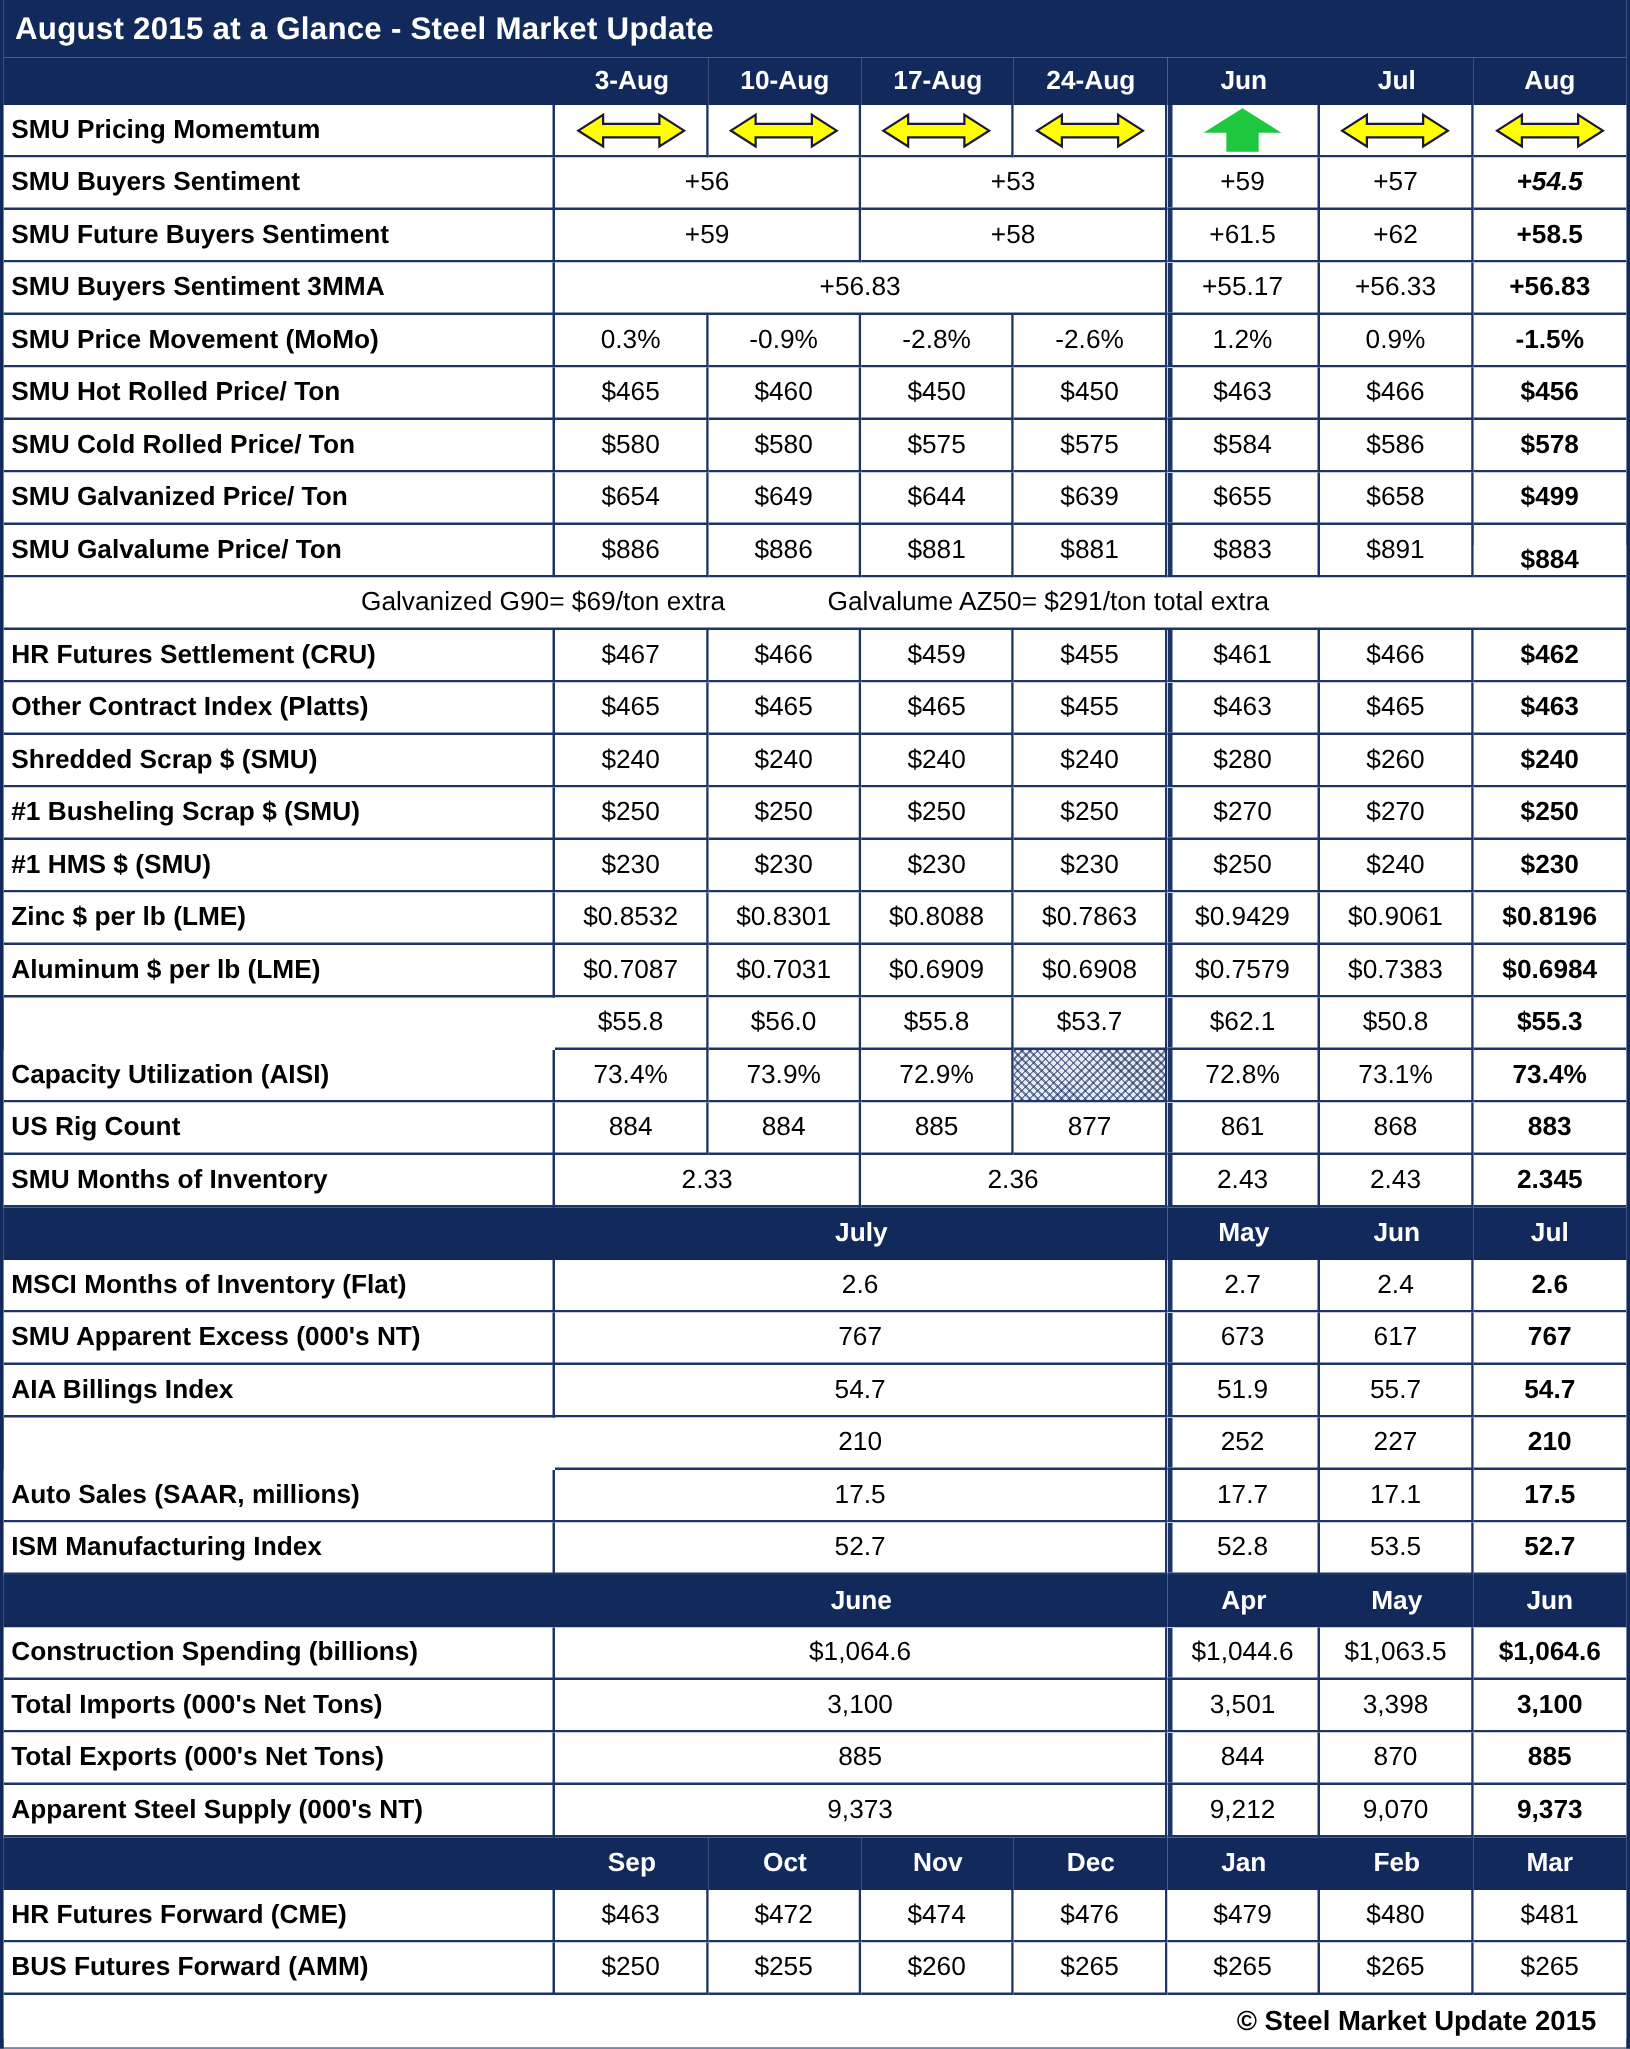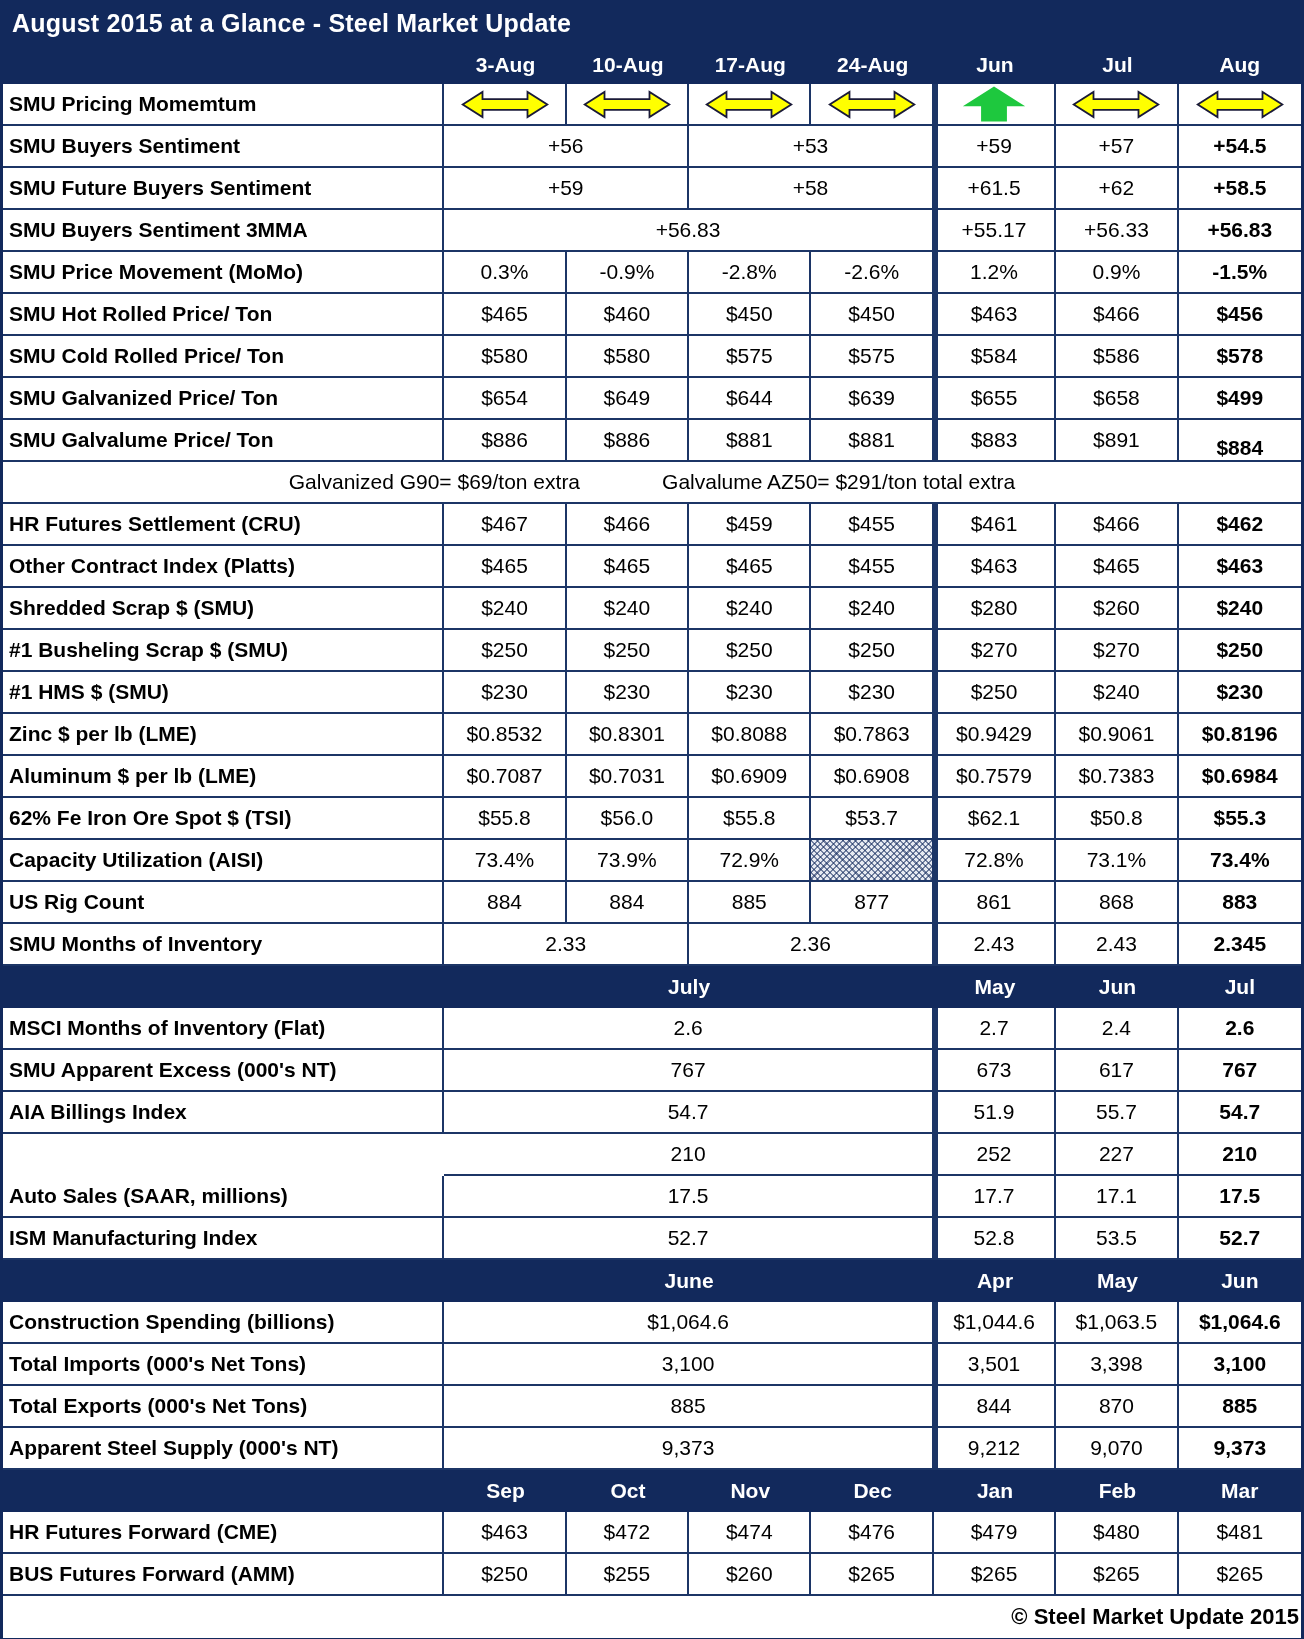--- a/index.html
+++ b/index.html
@@ -32,21 +32,21 @@
     border-bottom:2px solid var(--border);
     display:flex;align-items:center;justify-content:center;
     font-size:21px;overflow:hidden;white-space:nowrap;
   }
   .cell.label{justify-content:flex-start;padding-left:6px;font-weight:bold;}
   .cell.b{font-weight:bold;}
   .cell.hdr{background:var(--navy);color:#ffffff;font-weight:bold;border:none;}
   .cell.thickL{box-shadow:inset 4px 0 0 var(--border);}
   .cell.lastcol{border-right:none;}
   .cell.note{gap:82px;}
-  .cell.footer{border:none;justify-content:flex-end;font-weight:bold;padding-right:2px;font-size:22px;}
+  .cell.footer{border:none;justify-content:flex-end;font-weight:bold;padding-right:24px;font-size:22px;}
   .cell.hatch{
     background-color:#e7eaf2;
     background-image:
       repeating-linear-gradient(45deg, rgba(18,41,92,.55) 0 1.5px, transparent 1.5px 4.5px),
       repeating-linear-gradient(-45deg, rgba(18,41,92,.55) 0 1.5px, transparent 1.5px 4.5px);
   }
   .arr-side{width:90px;height:31px;display:block;}
   .arr-up{width:76px;height:40px;display:block;}
 </style>
 </head>
@@ -97,21 +97,21 @@
       <div class="cell val lastcol" style="grid-area: 2 / 8 / auto / span 1;">
         <svg class="arr-side" viewBox="0 0 100 34">
           <path d="M3 17 L25 3 L25 11 L75 11 L75 3 L97 17 L75 31 L75 23 L25 23 L25 31 Z" fill="#ffff00" stroke="#1a1a38" stroke-width="2"></path>
         </svg>
       </div>
       <div class="cell label" style="grid-area: 3 / 1 / auto / span 1;">SMU Buyers Sentiment</div>
       <div class="cell val" style="grid-area: 3 / 2 / auto / span 2;">+56</div>
       <div class="cell val" style="grid-area: 3 / 4 / auto / span 2;">+53</div>
       <div class="cell val thickL" style="grid-area: 3 / 6 / auto / span 1;">+59</div>
       <div class="cell val" style="grid-area: 3 / 7 / auto / span 1;">+57</div>
-      <div class="cell val b lastcol" style="grid-area: 3 / 8 / auto / span 1;">+54.5</div>
+      <div class="cell val b lastcol" style="grid-area: 3 / 8 / auto / span 1; font-style: italic;">+54.5</div>
       <div class="cell label" style="grid-area: 4 / 1 / auto / span 1;">SMU Future Buyers Sentiment</div>
       <div class="cell val" style="grid-area: 4 / 2 / auto / span 2;">+59</div>
       <div class="cell val" style="grid-area: 4 / 4 / auto / span 2;">+58</div>
       <div class="cell val thickL" style="grid-area: 4 / 6 / auto / span 1;">+61.5</div>
       <div class="cell val" style="grid-area: 4 / 7 / auto / span 1;">+62</div>
       <div class="cell val b lastcol" style="grid-area: 4 / 8 / auto / span 1;">+58.5</div>
       <div class="cell label" style="grid-area: 5 / 1 / auto / span 1;">SMU Buyers Sentiment 3MMA</div>
       <div class="cell val" style="grid-area: 5 / 2 / auto / span 4;">+56.83</div>
       <div class="cell val thickL" style="grid-area: 5 / 6 / auto / span 1;">+55.17</div>
       <div class="cell val" style="grid-area: 5 / 7 / auto / span 1;">+56.33</div>
@@ -209,21 +209,20 @@
       <div class="cell val" style="grid-area: 17 / 7 / auto / span 1;">$0.9061</div>
       <div class="cell val b lastcol" style="grid-area: 17 / 8 / auto / span 1;">$0.8196</div>
       <div class="cell label" style="grid-area: 18 / 1 / auto / span 1;">Aluminum $ per lb (LME)</div>
       <div class="cell val" style="grid-area: 18 / 2 / auto / span 1;">$0.7087</div>
       <div class="cell val" style="grid-area: 18 / 3 / auto / span 1;">$0.7031</div>
       <div class="cell val" style="grid-area: 18 / 4 / auto / span 1;">$0.6909</div>
       <div class="cell val" style="grid-area: 18 / 5 / auto / span 1;">$0.6908</div>
       <div class="cell val thickL" style="grid-area: 18 / 6 / auto / span 1;">$0.7579</div>
       <div class="cell val" style="grid-area: 18 / 7 / auto / span 1;">$0.7383</div>
       <div class="cell val b lastcol" style="grid-area: 18 / 8 / auto / span 1;">$0.6984</div>
-      <div class="cell label" style="grid-area: 19 / 1 / auto / span 1;">62% Fe Iron Ore Spot $ (TSI)</div>
       <div class="cell val" style="grid-area: 19 / 2 / auto / span 1;">$55.8</div>
       <div class="cell val" style="grid-area: 19 / 3 / auto / span 1;">$56.0</div>
       <div class="cell val" style="grid-area: 19 / 4 / auto / span 1;">$55.8</div>
       <div class="cell val" style="grid-area: 19 / 5 / auto / span 1;">$53.7</div>
       <div class="cell val thickL" style="grid-area: 19 / 6 / auto / span 1;">$62.1</div>
       <div class="cell val" style="grid-area: 19 / 7 / auto / span 1;">$50.8</div>
       <div class="cell val b lastcol" style="grid-area: 19 / 8 / auto / span 1;">$55.3</div>
       <div class="cell label" style="grid-area: 20 / 1 / auto / span 1;">Capacity Utilization (AISI)</div>
       <div class="cell val" style="grid-area: 20 / 2 / auto / span 1;">73.4%</div>
       <div class="cell val" style="grid-area: 20 / 3 / auto / span 1;">73.9%</div>

